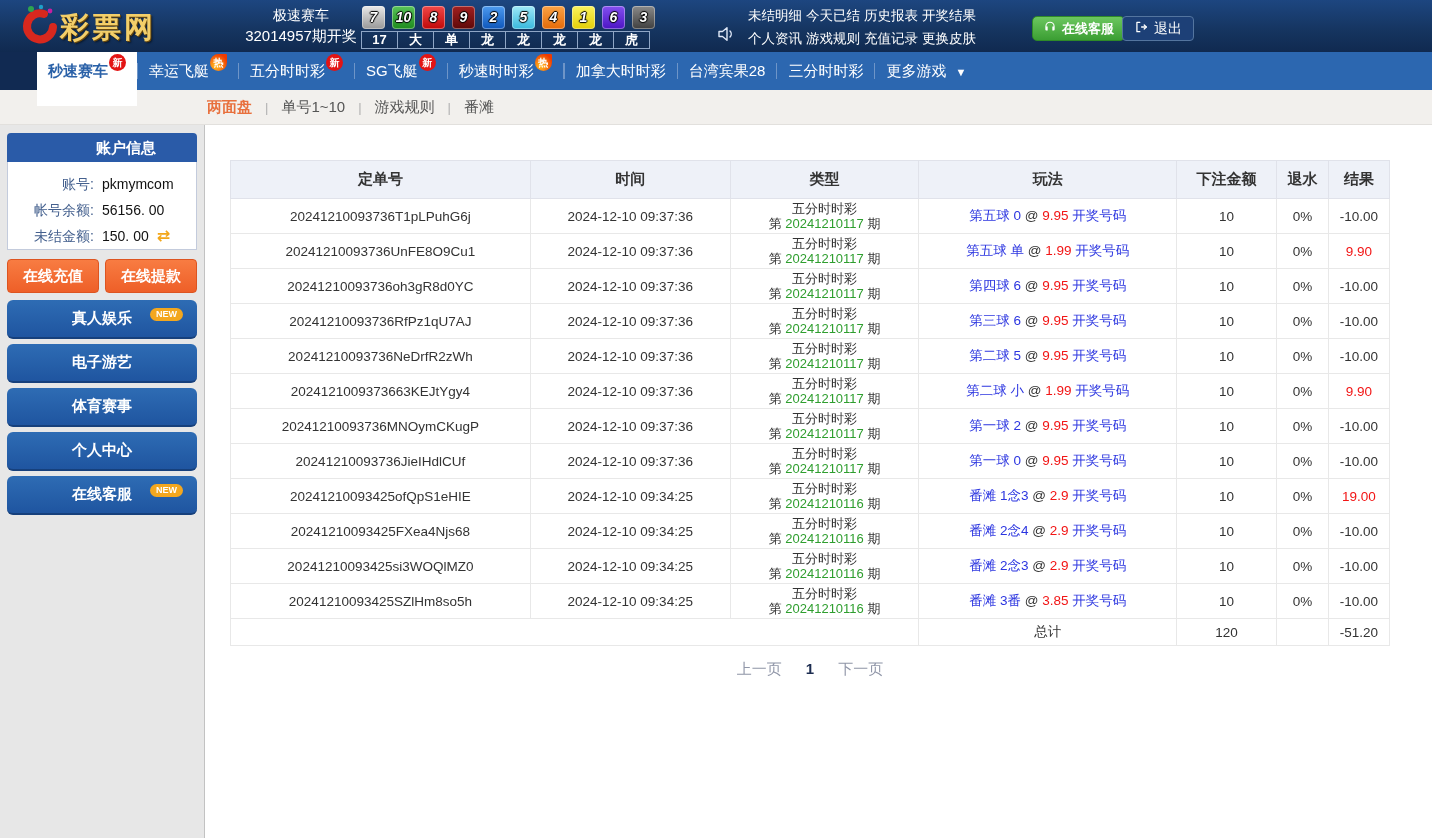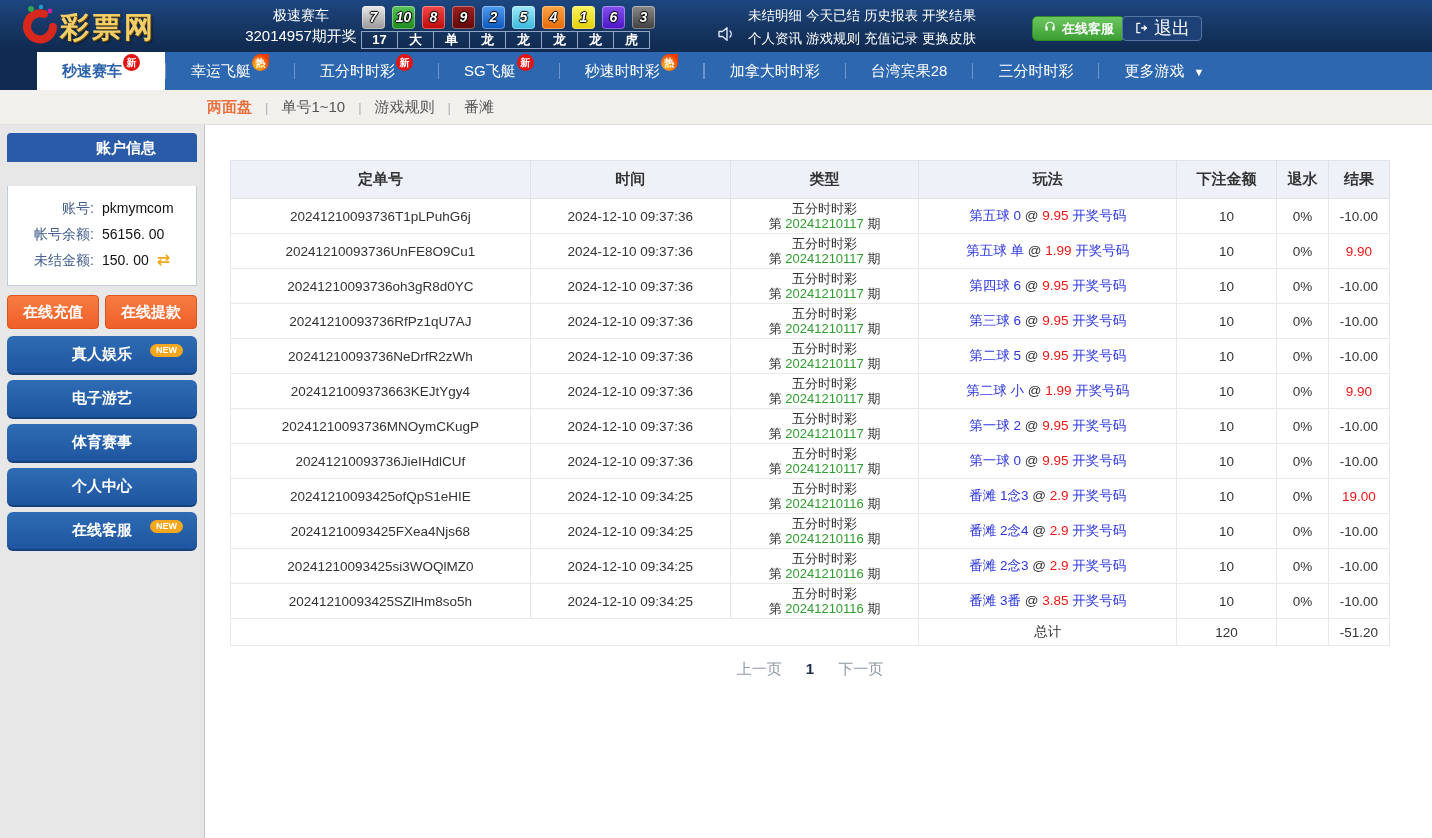--- a/index.html
+++ b/index.html
@@ -25,28 +25,28 @@
   .ball-label { width:37px; height:18px; margin-left:-1px; border:1px solid #8fa6c6;
     color:#fff; font-size:13px; font-weight:bold; text-align:center; line-height:16px; }
   .speaker { position:absolute; left:716px; top:24px; }
   .hmenu { position:absolute; left:748px; top:7px; display:flex; flex-direction:column; gap:5px; }
   .hmenu-row { display:flex; gap:4px;align-items:center; }
   .hlink { color:#fff; font-size:13.5px; cursor:pointer; white-space:nowrap; }
   .service-btn { position:absolute; left:1032px; top:16px; height:25px; padding:0 10px;
     display:flex; align-items:center; gap:5px; background:linear-gradient(180deg,#6cc75f,#3b9e33);
     border:1px solid #2f8a28; border-radius:5px; color:#fff; font-size:13px; font-weight:bold; cursor:pointer; }
   .logout-btn { position:absolute; left:1122px; top:16px; height:25px; padding:0 11px;
-    display:flex; align-items:flex-end; gap:6px; background:#1d4077; border:1px solid #54759f;
-    border-radius:4px; color:#fff; font-size:18px; cursor:pointer; }
+    display:flex; align-items:center; gap:6px; background:#1d4077; border:1px solid #54759f;
+    border-radius:4px; color:#fff; font-size:14px; cursor:pointer; }
 
   
   .navbar { position:relative; width:1432px; height:38px; background:#2c67b0;
     display:flex; padding-left:37px; }
   .nav-cap { position:absolute; left:0; top:0; width:37px; height:38px; background:#112a52; }
-  .nav-tab { height:38px; line-height:38px; padding:0 25px; color:#fff; font-size:15px;
+  .nav-tab { height:54px; line-height:38px; padding:0 11px; color:#fff; font-size:15px;
     cursor:pointer; position:relative; white-space:nowrap; }
   .nav-tab.active { background:#fff; color:#2a61a8; font-weight:bold; }
   .tab-divider { width:1px; height:16px; background:#6e95c8; align-self:center; }
   .badge { display:inline-block; min-width:17px; height:17px; border-radius:50%;
     color:#fff; font-size:10px; line-height:17px; text-align:center; font-weight:bold;
     position:relative; top:-10px; margin-left:1px; font-style:normal; }
   .badge.new { background:#e31414; }
   .badge.hot { background:radial-gradient(circle at 35% 70%,#ffb21e 10%,#ef3a00 75%);
     border-radius:55% 8% 55% 55%; }
   .caret { font-size:11px; margin-left:9px; }
@@ -57,21 +57,21 @@
   .subnav-item { cursor:pointer; }
   .subnav-item.active { color:#e8703d; font-weight:bold; }
   .pipe { color:#b0b0b0; margin:0 13px; font-size:13px; }
 
   
   .page-body { display:flex; width:1432px; height:713px; }
   .sidebar { width:205px; background:#e7e7e7; border-right:1px solid #c2c2c2; padding-top:8px; }
   .acc-panel { width:190px; margin:0 auto; }
   .acc-head { height:29px; background:#2a5ba8; border-radius:4px 4px 0 0; color:#fff;
     text-align:center; line-height:29px; font-size:15px; font-weight:bold;padding-left:48px; }
-  .acc-body { background:#fff; border:1px solid #c3cbdc; border-top:none; padding:9px 4px 12px;margin-top:24px; }
+  .acc-body { background:#fff; border:1px solid #c3cbdc; border-top:none; padding:9px 4px 0; }
   .acc-row { display:flex; align-items:center; line-height:26px; font-size:14px; }
   .acc-label { width:82px; text-align:right; color:#44608e; }
   .acc-value { margin-left:8px; color:#111; }
   .refresh-ic { margin-left:8px; color:#f2a71b; font-weight:bold; font-size:16px; cursor:pointer; }
   .action-row { width:190px; margin:9px auto 0; display:flex; gap:6px; }
   .orange-btn { flex:1; height:34px; background:linear-gradient(180deg,#f87c42,#ee5f28);
     border:1px solid #dd5420; border-radius:4px; color:#fff; font-size:15px; font-weight:bold;
     cursor:pointer; font-family:inherit; }
   .side-menu { width:190px; margin:7px auto 0; display:flex; flex-direction:column; gap:5px; }
   .blue-btn { position:relative; height:39px; background:linear-gradient(180deg,#2e6cb4,#1f55a0);

